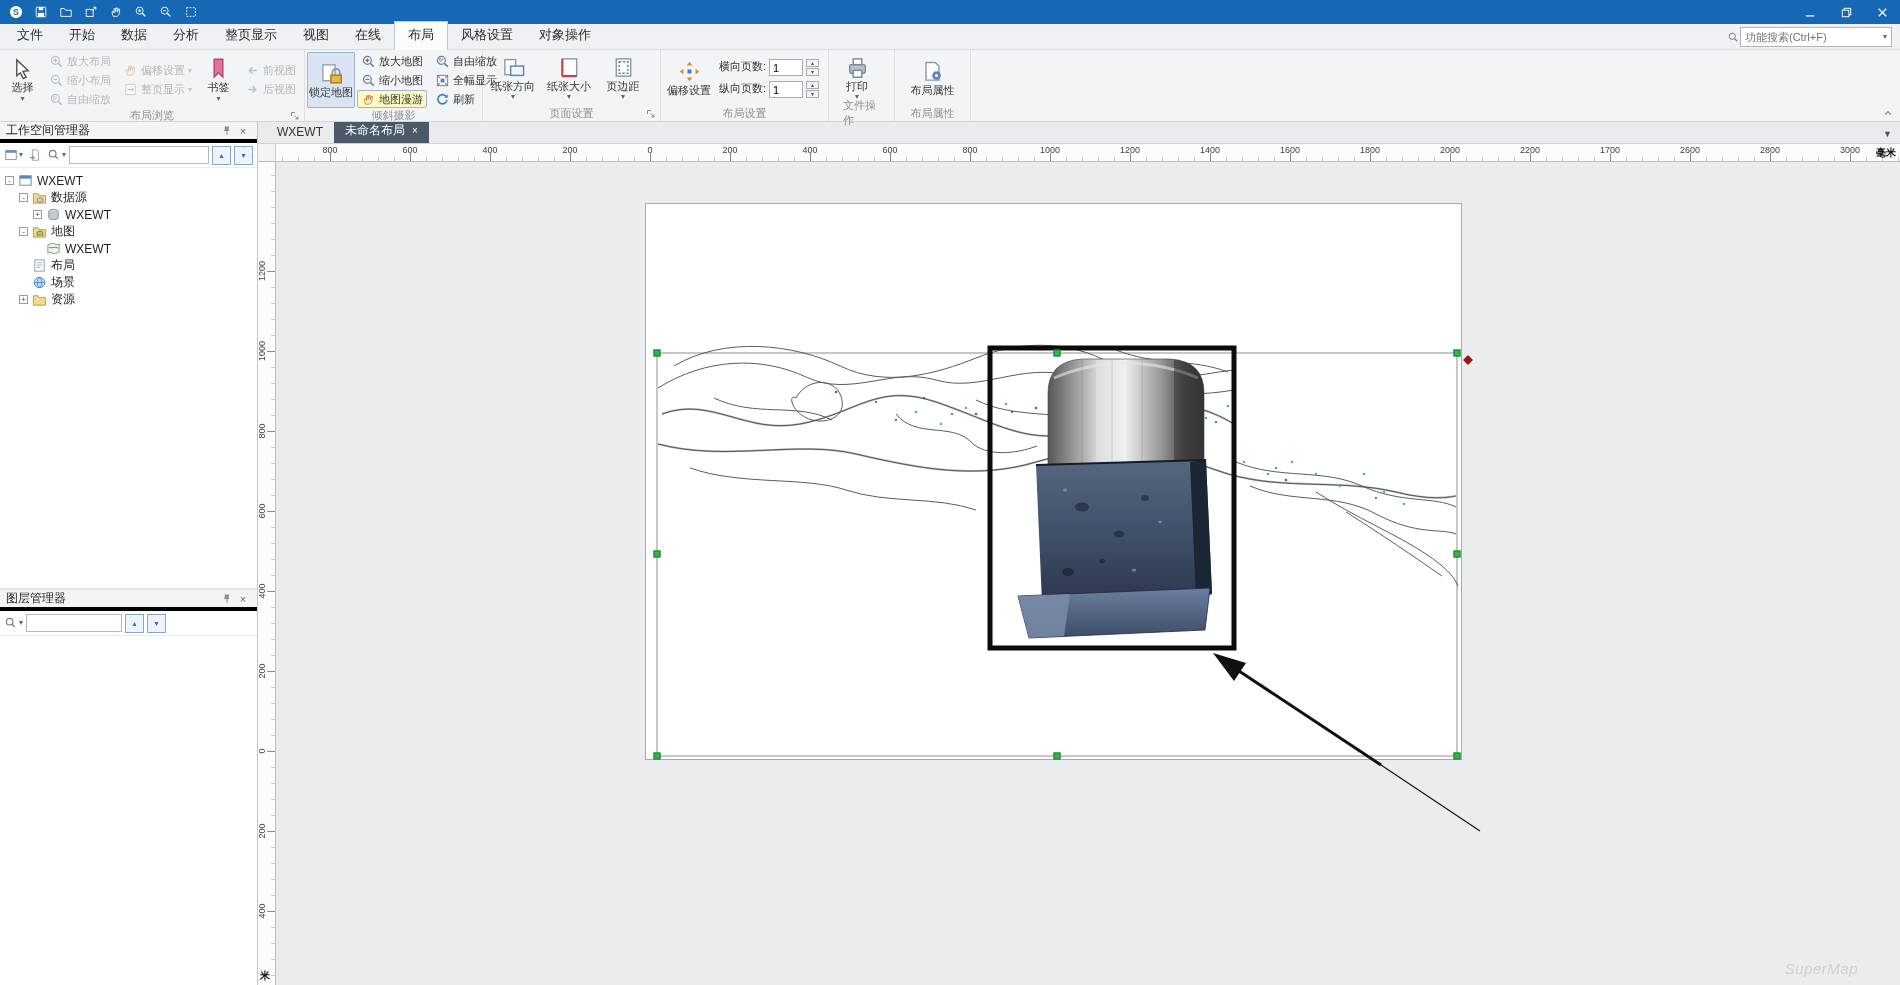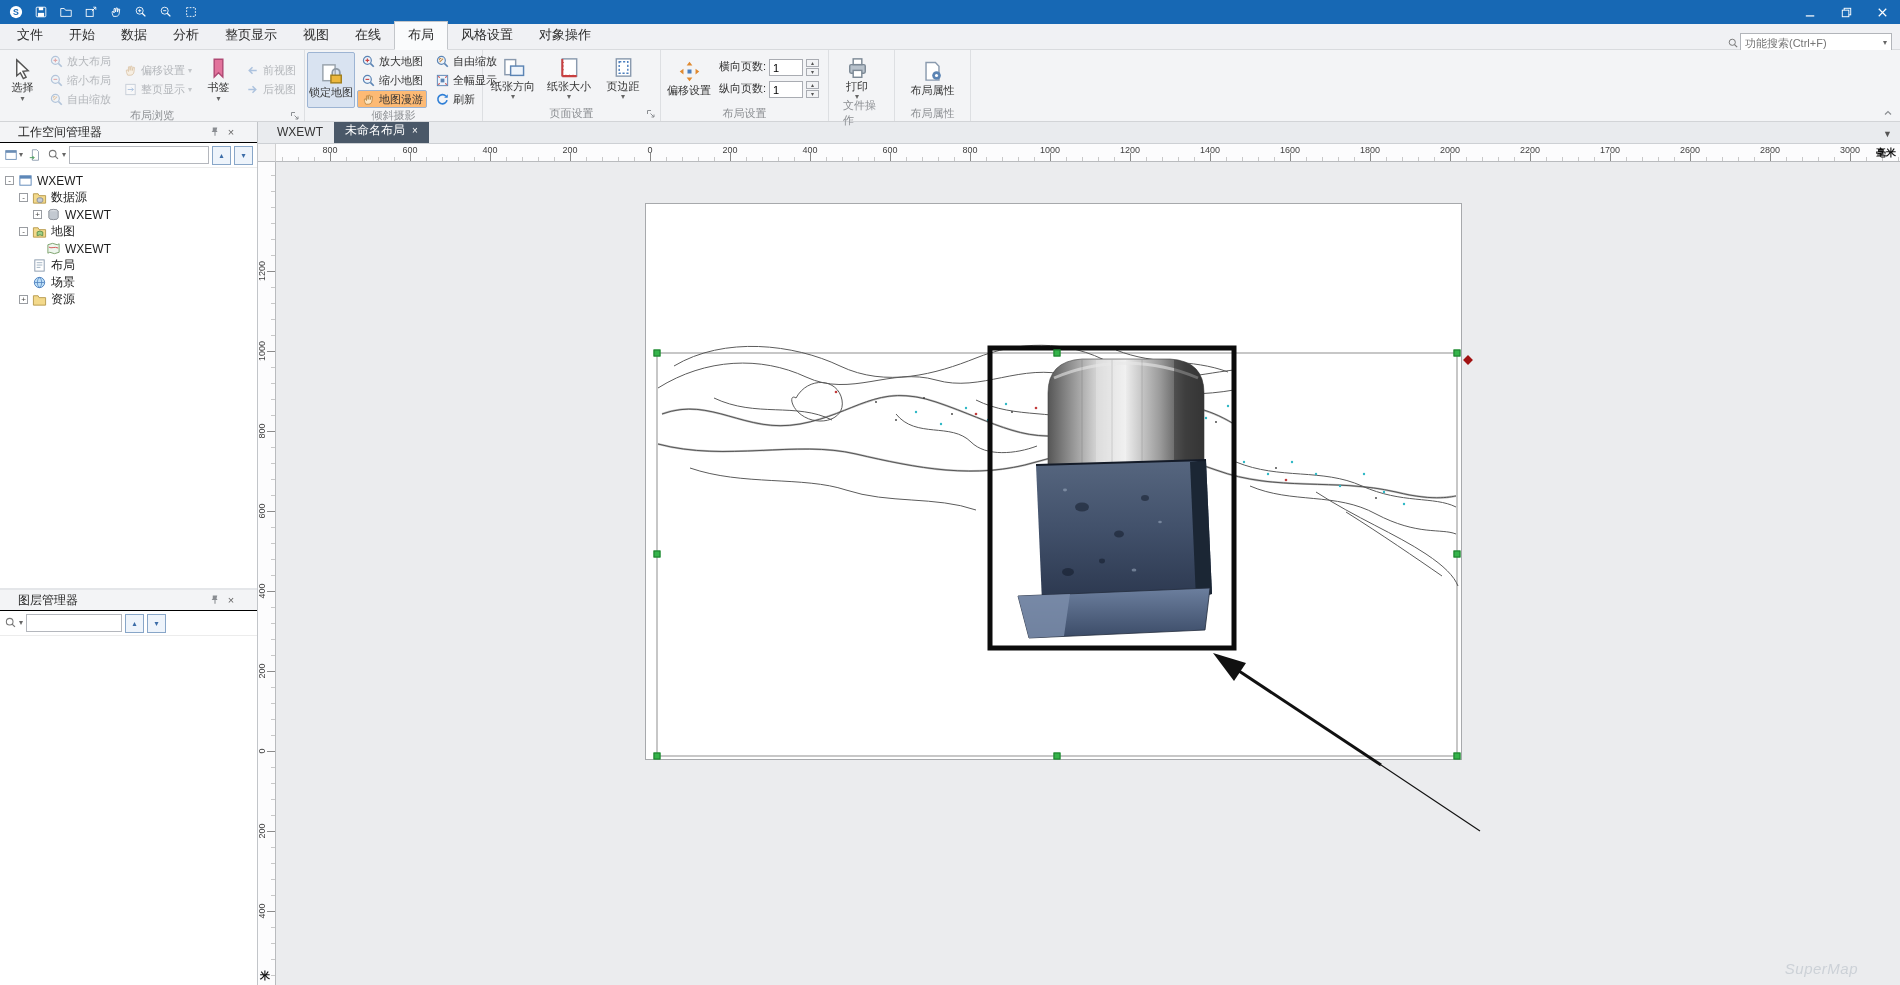--- a/index.html
+++ b/index.html
@@ -12,58 +12,58 @@
 .qicon{width:16px;height:16px;display:flex;align-items:center;justify-content:center}
 .qicon svg{width:14px;height:14px}
 .win-title{position:absolute;left:0;right:0;text-align:center;font-size:12px}
 .win-controls{margin-left:auto;display:flex;z-index:1}
 .win-btn{width:36px;height:24px;display:flex;align-items:center;justify-content:center}
 .win-btn svg{width:15px;height:15px}
 
 .tabrow{height:26px;background:#f0f1f4;border-bottom:1px solid #d9dbde;display:flex;align-items:flex-end;padding-left:4px;position:relative}
 .rtab{padding:4px 13px 5px;font-size:13px;color:#2b2b2b;white-space:nowrap}
 .rtab.active{background:#fafbfc;border:1px solid #c3c6ca;border-bottom-color:#fafbfc;margin-bottom:-1px}
-.tab-search{position:absolute;right:8px;top:9px;display:flex;align-items:center;}
+.tab-search{position:absolute;right:8px;top:3px;display:flex;align-items:center;}
 .fsearch{display:flex;align-items:center;border:1px solid #b2b5ba;background:#fff;width:152px;height:20px;padding:0 4px;gap:3px}
 .fsearch input{border:0;outline:0;flex:1;min-width:0;font-size:11px;color:#555;font-family:inherit;background:transparent}
 .caret{font-size:8px;color:#666;line-height:1}
 
 .ribbon{height:72px;background:#f3f4f6;border-bottom:1px solid #d2d4d7;display:flex;position:relative}
 .rgroup{display:flex;flex-direction:column;border-right:1px solid #dddfe2;padding:2px 2px 0}
 .rgroup.filler{border-right:0;flex:1}
 .rbody{flex:1;display:flex;align-items:stretch}
 .rlabel{height:16px;display:flex;align-items:center;justify-content:center;gap:4px;font-size:11px;color:#8b8e92;position:relative;padding:0 12px}
 .launcher{position:absolute;right:2px;bottom:2px;width:10px;height:10px}
 .launcher svg{width:10px;height:10px}
 .bigbtn{width:52px;display:flex;flex-direction:column;align-items:center;justify-content:center;gap:1px;font-size:11px;color:#333;padding:2px 1px;border:1px solid transparent;border-radius:2px;text-align:center;line-height:1.15}
 .bigbtn.w56{width:56px}
 .bigbtn svg{width:23px;height:23px}
 .blabel{white-space:nowrap}
 .pressed{background:#d9e3f1;border:1px solid #9db4d3}
 .scol{display:flex;flex-direction:column;justify-content:center;gap:1px;padding:0 2px}
 .sbtn{display:flex;align-items:center;gap:3px;height:18px;padding:0 3px;font-size:11px;color:#333;border:1px solid transparent;border-radius:2px;white-space:nowrap}
 .sbtn svg{width:15px;height:15px;flex:none}
-.sbtn.pressed{background:#fdba74;border-color:#9db4d3}
+.sbtn.pressed{background:#fef9c3;border-color:#9db4d3}
 .dis{color:#b4b7bb}
 .dis svg{opacity:.42}
 .dis .caret{color:#c3c6ca}
 .spingroup{display:flex;flex-direction:column;justify-content:center;gap:5px;padding:0 4px}
 .spinrow{display:flex;align-items:flex-start;gap:3px;font-size:11px;color:#333}
 .spinrow input{width:34px;height:17px;border:1px solid #a9acb2;font-size:11px;padding:0 3px;font-family:inherit}
 .spin{display:flex;flex-direction:column;gap:1px}
 .spin span{width:13px;height:8px;border:1px solid #a9acb2;background:#f2f3f5;font-size:6px;line-height:6px;text-align:center;color:#555}
 .ribcollapse{position:absolute;right:7px;bottom:3px}
 .ribcollapse svg{width:10px;height:10px}
 
 .main{display:flex;height:863px;background:#fff}
 .sidebar{width:258px;flex:none;border-right:1px solid #c2c5c9;display:flex;flex-direction:column;background:#fff}
 .panel{display:flex;flex-direction:column;min-height:0}
 .p-ws{height:468px;border-bottom:2px solid #e4e6e9}
 .p-layer{flex:1}
-.phead{height:21px;flex:none;display:flex;align-items:center;padding:0 18px;font-size:12px;color:#1f1f1f;background:#f3f4f6;border-bottom:1px solid #000000}
+.phead{height:21px;flex:none;display:flex;align-items:center;padding:0 6px;font-size:12px;color:#1f1f1f;background:#f3f4f6;border-bottom:4px solid #000000}
 .phead .sp{flex:1}
 .pico{width:16px;height:16px;display:flex;align-items:center;justify-content:center;color:#666;font-size:11px}
 .pico svg{width:12px;height:12px}
 .ptool{height:25px;flex:none;display:flex;align-items:center;gap:3px;padding:0 4px;border-bottom:1px solid #ececec}
 .tbtn{height:20px;min-width:18px;display:flex;align-items:center;justify-content:center;gap:1px;color:#555}
 .tbtn svg{width:14px;height:14px}
 .sinput{flex:1;height:18px;border:1px solid #b4b7bd;font-size:11px;padding:0 3px;font-family:inherit;min-width:30px}
 .sinput.fixed{flex:none;width:96px}
 .bbtn{width:19px;height:19px;flex:none;border:1px solid #88a6c8;background:#eef4fb;color:#3c6da8;font-size:8px;display:flex;align-items:center;justify-content:center}
 .tree{flex:1;padding:4px 2px;font-size:12px;color:#1c1c1c;overflow:hidden}

